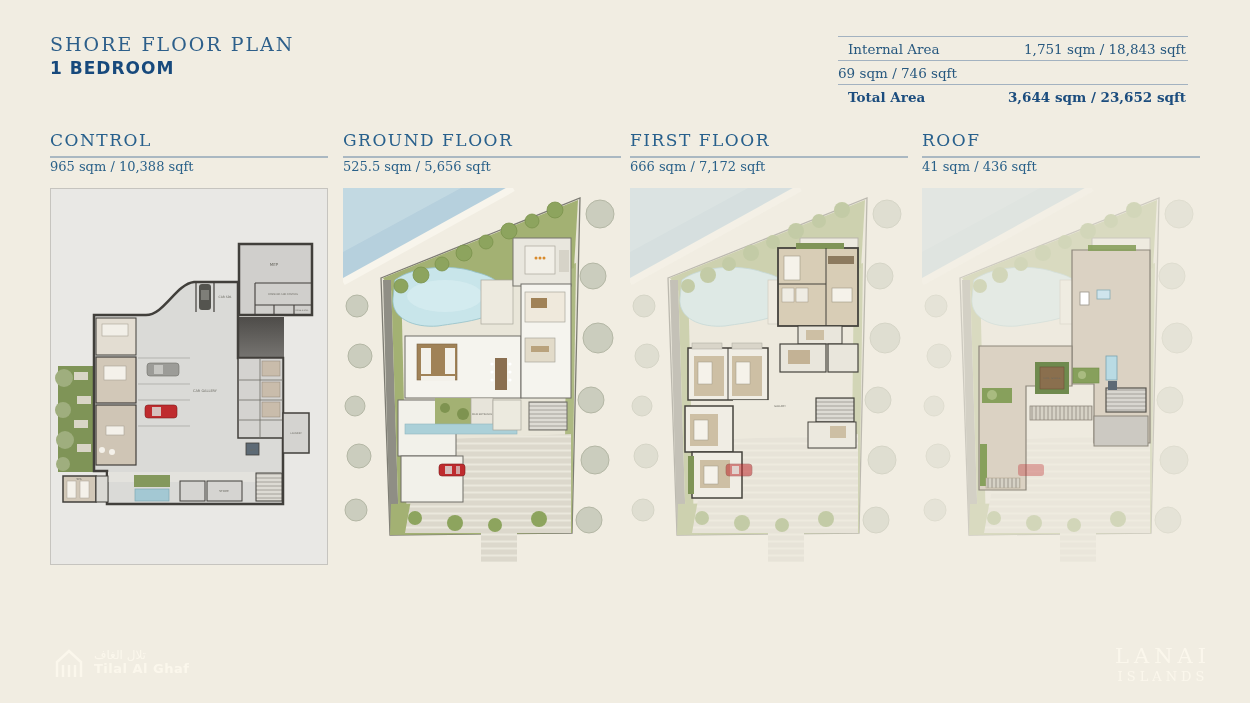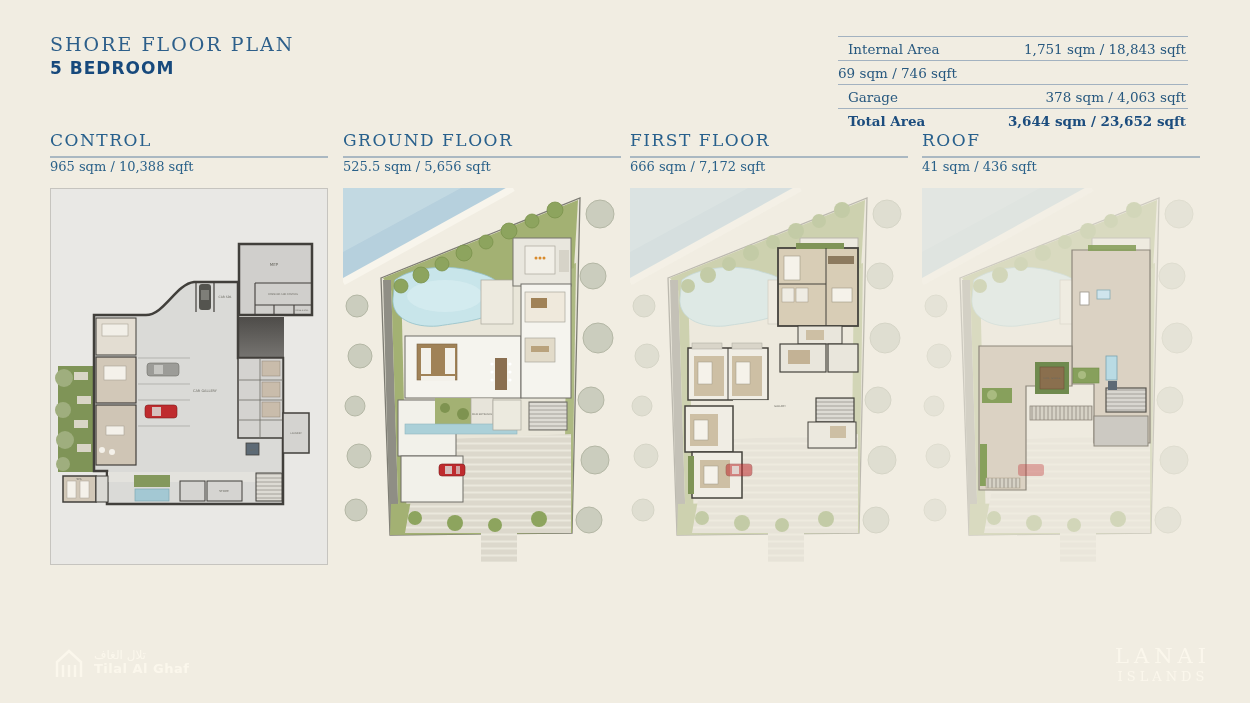--- a/index.html
+++ b/index.html
@@ -36,34 +36,30 @@
   .proj-logo .l1{font-size:21px;letter-spacing:5px;}
   .proj-logo .l2{font-size:13px;letter-spacing:4px;margin-top:1px;}
 </style>
 </head>
 <body>
 
 <div class="page">
 
   <div class="title-block">
     <div class="main-title">SHORE FLOOR PLAN</div>
-    <div class="sub-title">5 BEDROOM</div>
+    <div class="sub-title">1 BEDROOM</div>
   </div>
 
   <div class="area-table">
     <div class="area-row">
       <span class="lbl">Internal Area</span>
       <span class="val">1,751 sqm / 18,843 sqft</span>
     </div>
     <div class="area-row">
       <span class="val">69 sqm / 746 sqft</span>
-    </div>
-    <div class="area-row">
-      <span class="lbl">Garage</span>
-      <span class="val">378 sqm / 4,063 sqft</span>
     </div>
     <div class="area-row bold">
       <span class="lbl">Total Area</span>
       <span class="val">3,644 sqm / 23,652 sqft</span>
     </div>
   </div>
 
   <div class="floor-col" style="left:50px;">
     <div class="floor-name">CONTROL</div>
     <div class="floor-rule"></div>

